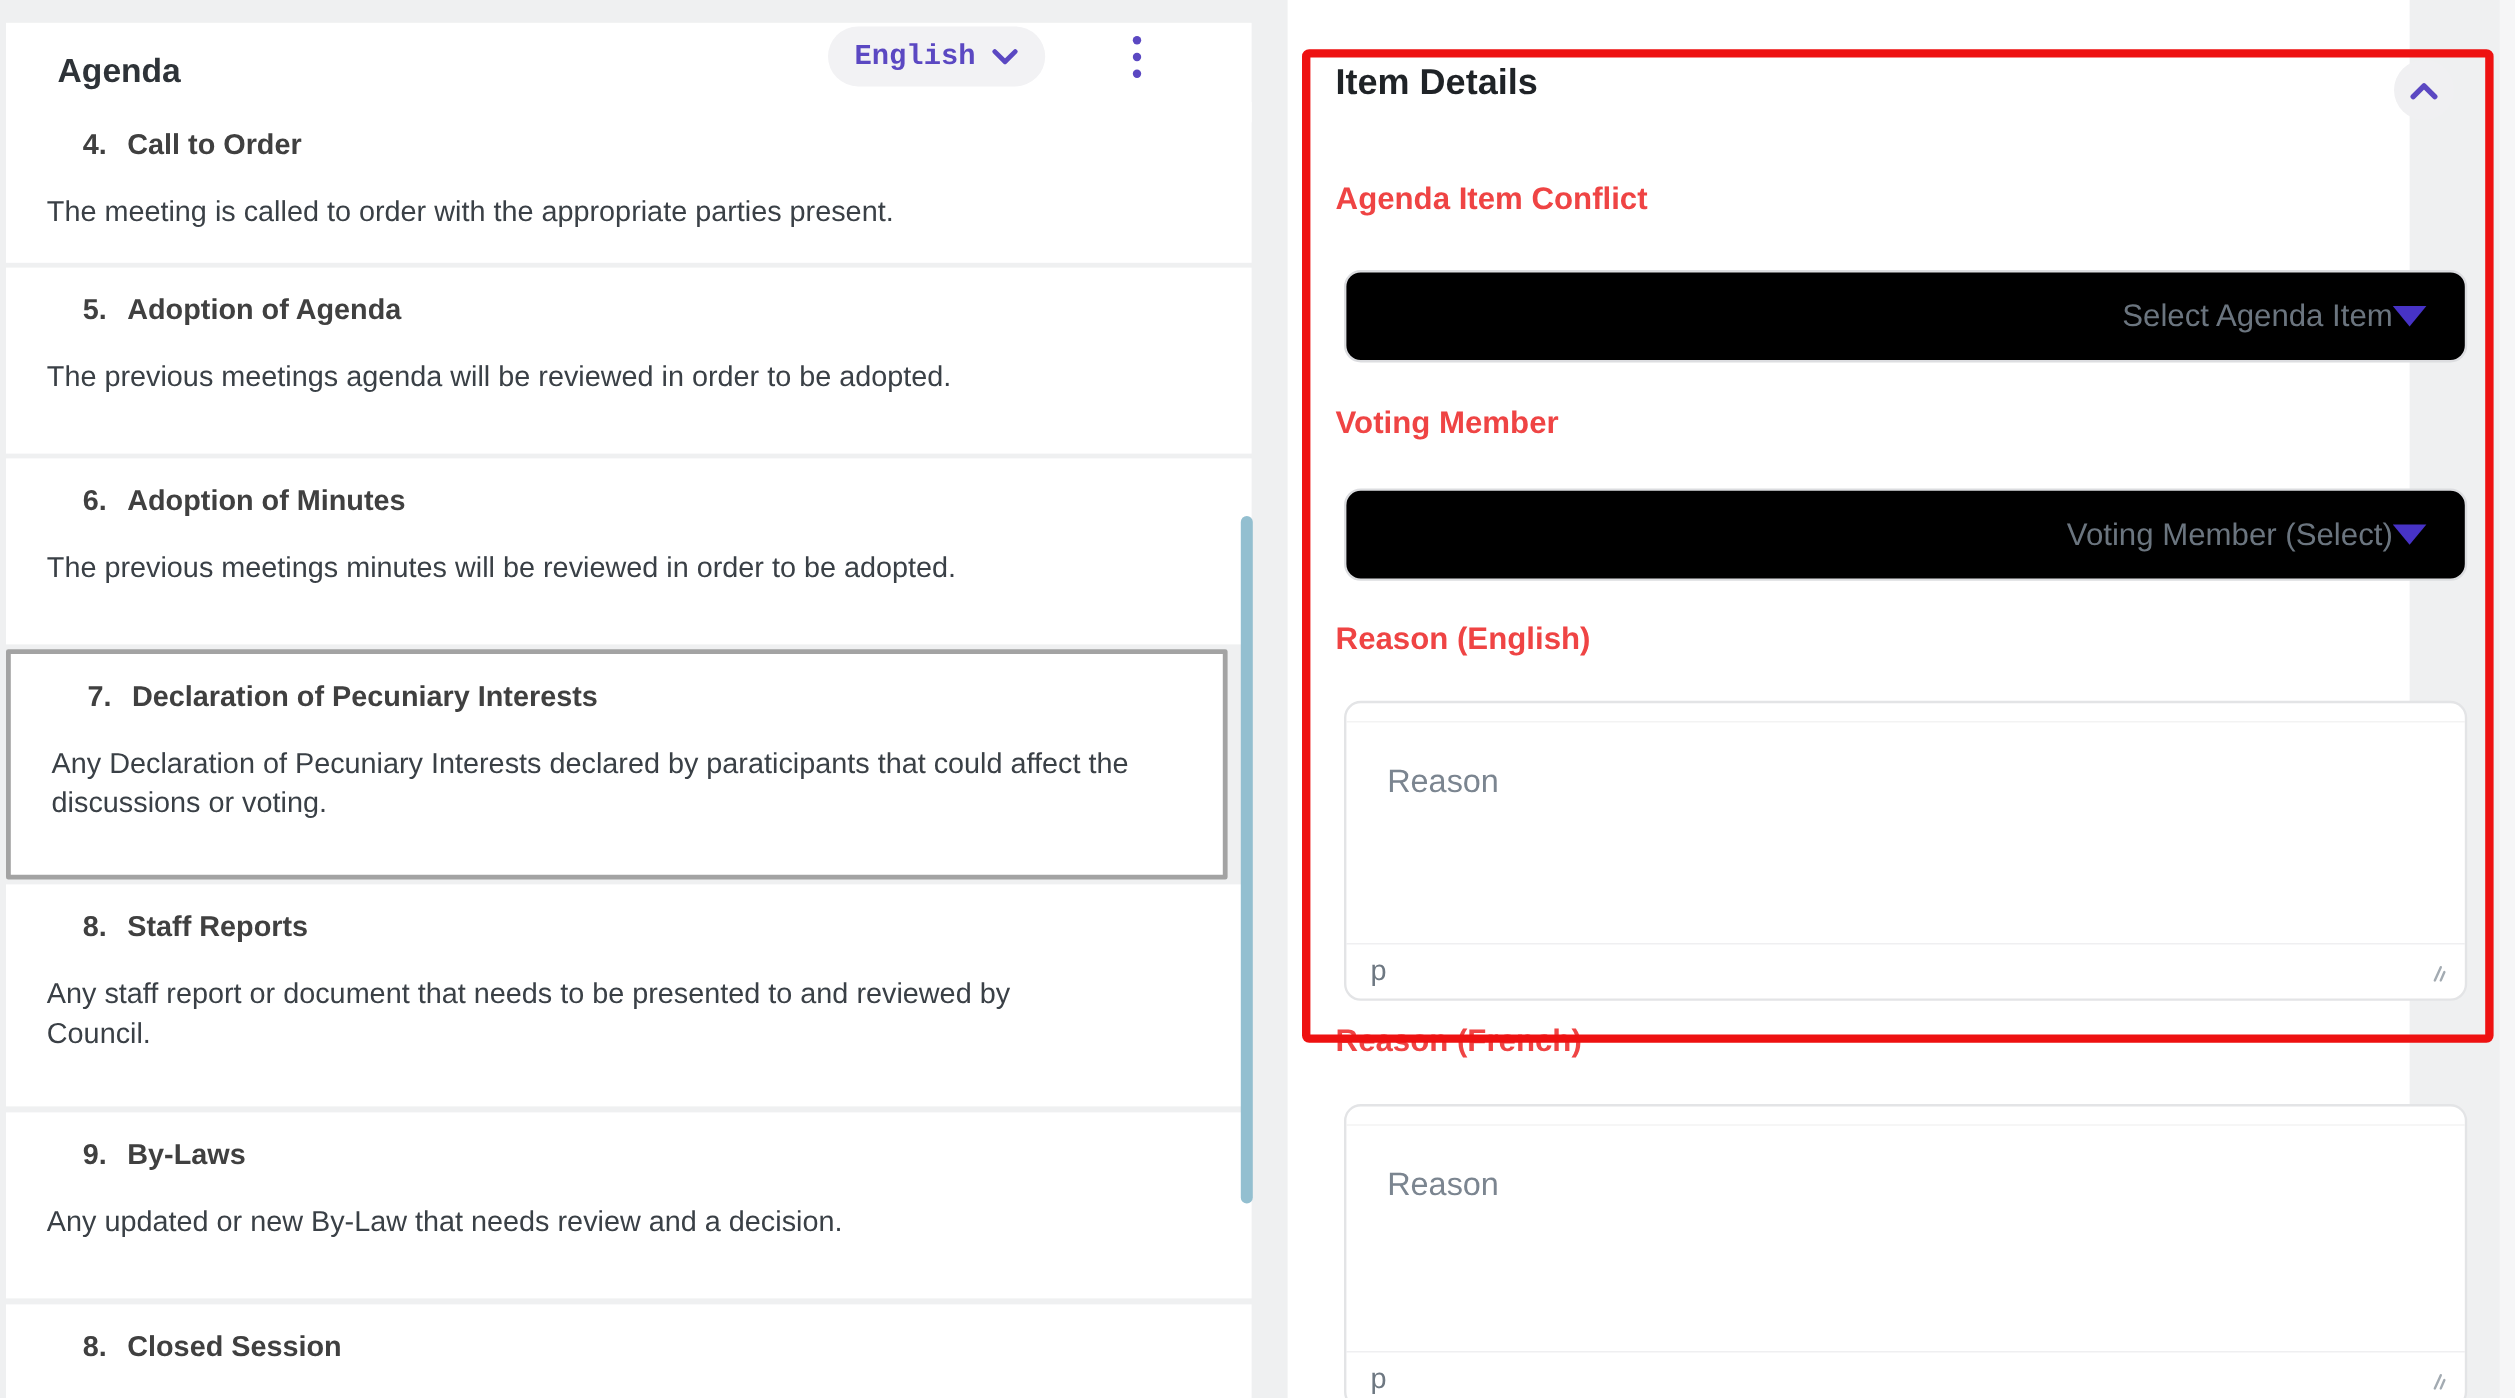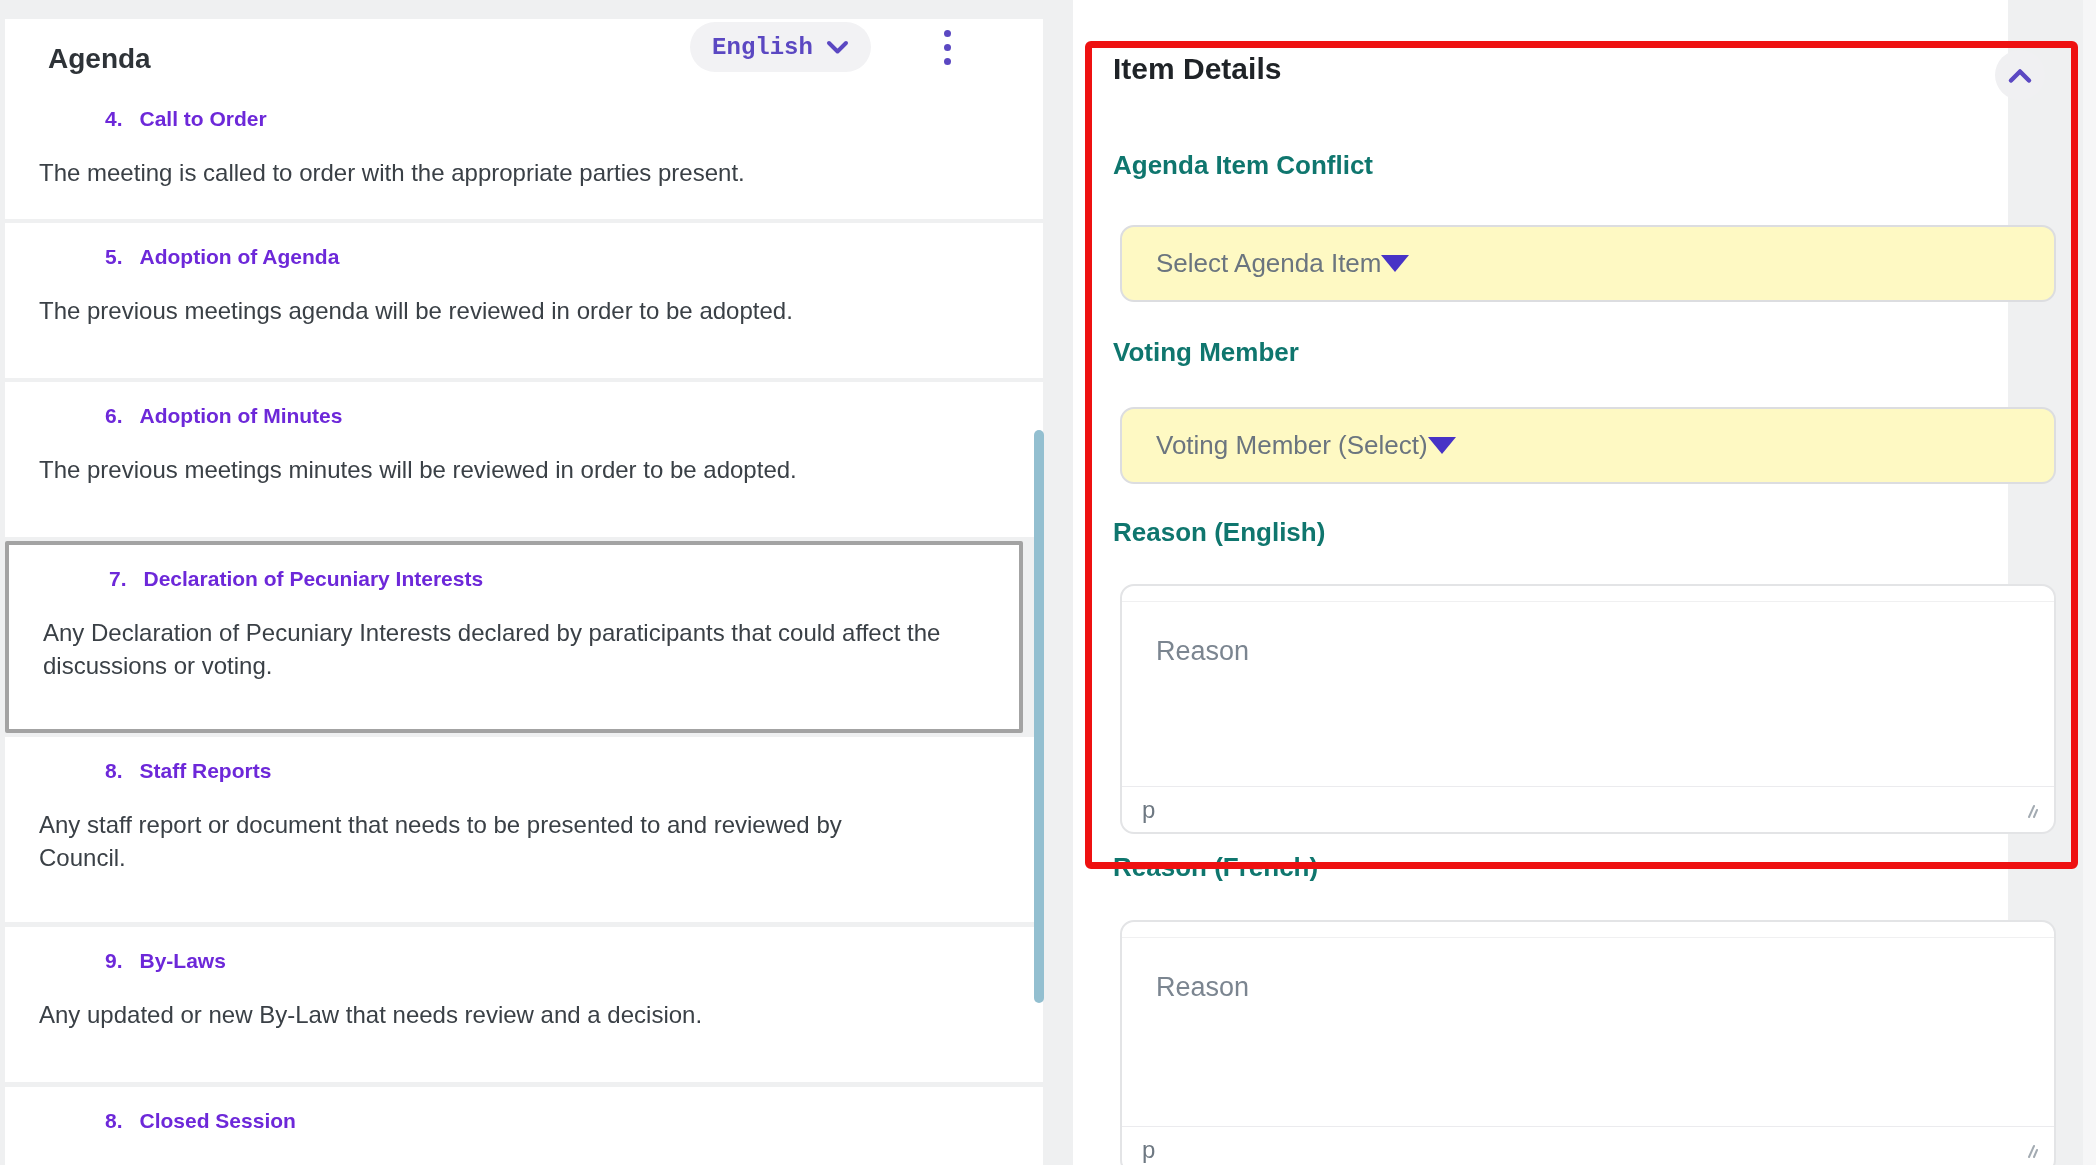--- a/index.html
+++ b/index.html
@@ -32,22 +32,22 @@
     background:transparent; border:none; cursor:pointer;
     display:flex; flex-direction:column; align-items:center; justify-content:center; gap:7px;
   }
   .kebab i { width:7px; height:7px; border-radius:50%; background:#5b48c2; }
 
   .card {
     position:absolute; left:5px; width:1038px; background:#ffffff;
     overflow:hidden; cursor:pointer;
   }
   .card .ttl {
-    padding:22px 40px 0 100px;
-    font-size:21px; font-weight:700; color:#6d28d9;
+    padding:22px 40px 0 64px;
+    font-size:24px; font-weight:700; color:#404040;
   }
   .card .ttl .num { display:inline-block; }
   .card .ttl .txt { margin-left:17px; }
   .card .dsc {
     padding:25px 110px 0 34px;
     font-size:24px; color:#3a4046; line-height:1.38;
   }
   .card.selected {
     width:1018px; border:4px solid #a3a3a3; border-radius:2px;
   }
@@ -71,31 +71,31 @@
     position:absolute; left:40px; top:52px;
     font-size:30px; font-weight:700; color:#1f2327;
   }
   .collapse-btn {
     position:absolute; left:922px; top:50px; width:50px; height:50px;
     border:none; border-radius:50%; background:#f0f0f2; cursor:pointer;
     display:flex; align-items:center; justify-content:center;
   }
   .field-label {
     position:absolute; left:40px;
-    font-size:26px; font-weight:600; color:#0f766e;
+    font-size:26px; font-weight:600; color:#ef4444;
   }
   .lab-conflict { top:150px; }
   .lab-voting   { top:337px; }
   .lab-reason-en{ top:517px; }
   .lab-reason-fr{ top:852px; z-index:1; }
 
   .select-box {
     position:absolute; left:47px; width:936px; height:77px;
-    background:#fef9c3; border:2px solid #dcdde0; border-radius:14px;
-    display:flex; align-items:center; justify-content:flex-start;
+    background:#000000; border:2px solid #dcdde0; border-radius:14px;
+    display:flex; align-items:center; justify-content:flex-end;
     padding:0 32px 0 34px; cursor:pointer;
   }
   .sel-conflict { top:225px; }
   .sel-voting   { top:407px; }
   .select-box .ph { font-size:26px; color:#6b757f; font-weight:500; }
   .tri-down {
     width:0; height:0;
     border-left:14px solid transparent; border-right:14px solid transparent;
     border-top:17px solid #4733c6;
   }

